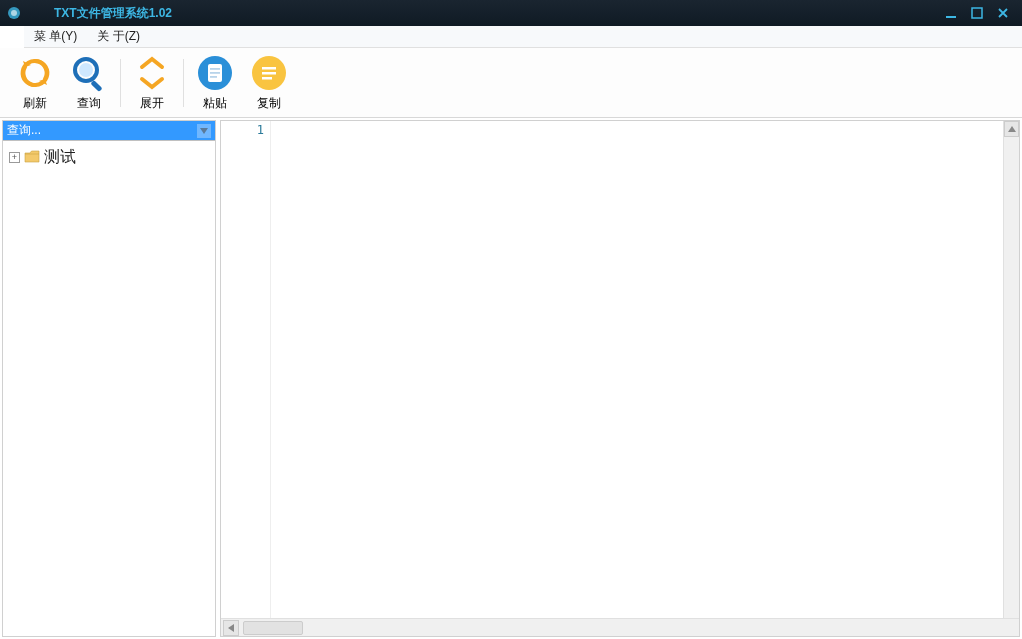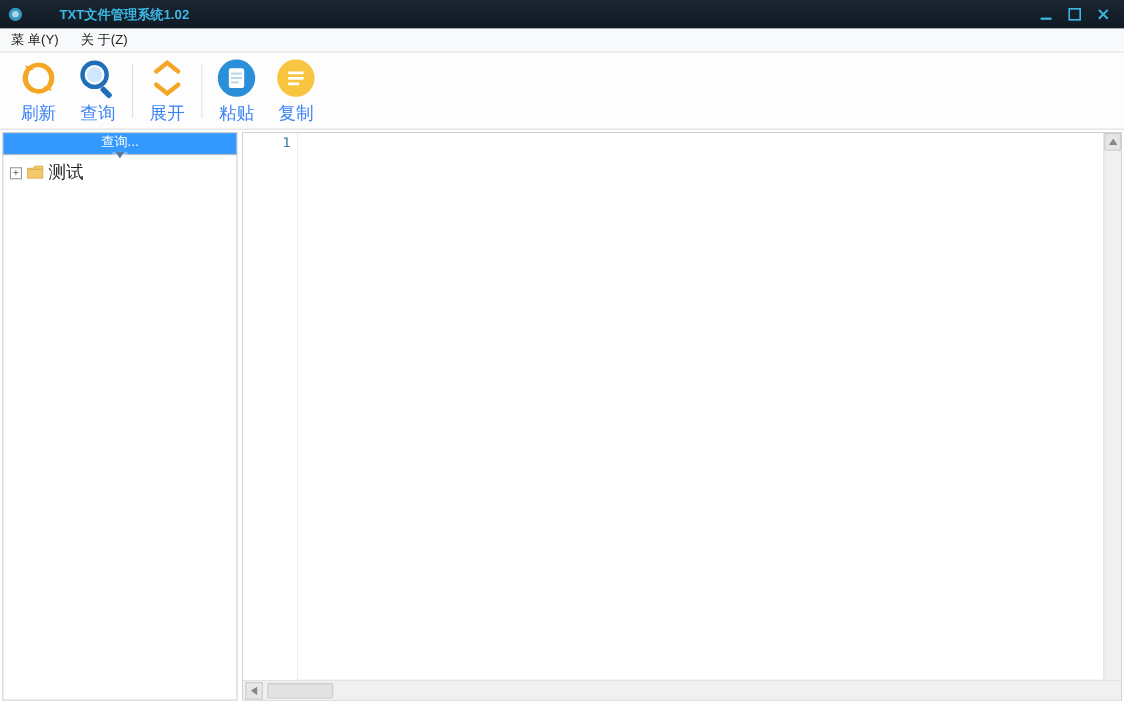--- a/index.html
+++ b/index.html
@@ -36,20 +36,21 @@
     
     .menubar {
       height: 22px;
       background: #f7f9fb;
       border-bottom: 1px solid #e0e0e0;
       display: flex;
       align-items: center;
       padding: 0 6px;
       gap: 12px;
       color: #222;
+      margin-left: 24px;
     }
     .menubar .menu-item { cursor: default; padding: 2px 4px; }
     
     .toolbar {
       height: 70px;
       background: #fdfdfd;
       border-bottom: 1px solid #d8d8d8;
       display: flex;
       align-items: center;
       padding: 4px 8px;
@@ -62,21 +63,21 @@
       align-items: center;
       justify-content: center;
       gap: 2px;
       cursor: pointer;
       padding: 4px 0;
     }
     .toolbar .tb-btn .icon-box {
       width: 40px; height: 40px;
       display: flex; align-items:center; justify-content:center;
     }
-    .toolbar .tb-btn .lbl { font-size: 16px; color: #3b82f6; }
+    .toolbar .tb-btn .lbl { font-size: 12px; color: #000000; }
     .toolbar .sep {
       width: 1px; height: 48px;
       background: #e0e0e0;
       margin: 0 4px;
     }
     
     .main {
       flex: 1;
       display: flex;
       min-height: 0;
@@ -93,21 +94,20 @@
     }
     .search-combo {
       height: 20px;
       background: #3399ff;
       display: flex;
       align-items: center;
       padding: 0 4px;
       color: #fff;
       position: relative;
       border-bottom: 1px solid #c0c0c0;
-      flex-direction: column;
     }
     .search-combo .combo-text { flex:1; font-size:12px; }
     .search-combo .combo-arrow {
       width: 14px; height: 14px;
       display:flex; align-items:center; justify-content:center;
       color: #666;
       background: rgba(255,255,255,0.3);
     }
     .tree {
       flex: 1;

